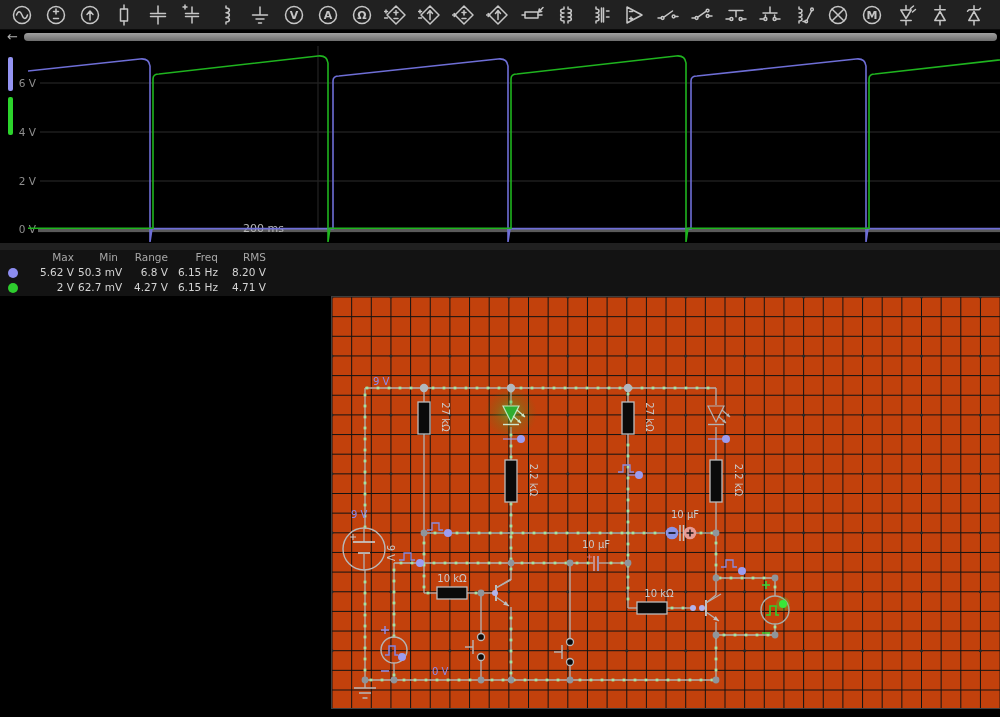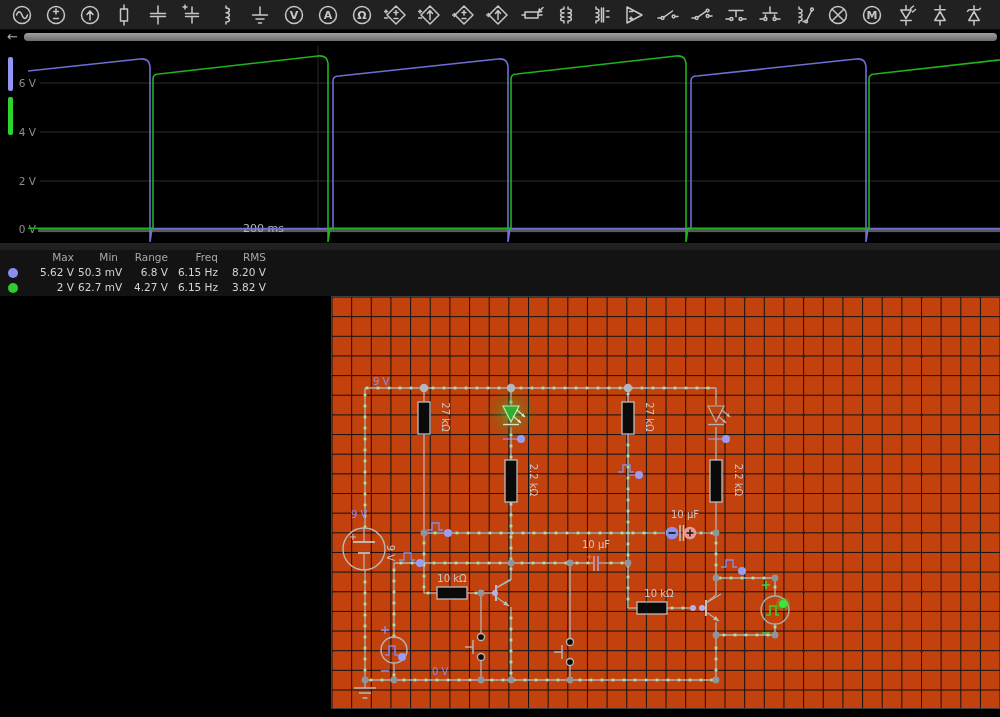--- a/index.html
+++ b/index.html
@@ -257,21 +257,21 @@
         <div class="cell ">6.8 V</div>
         <div class="cell ">6.15 Hz</div>
         <div class="cell ">8.20 V</div>
         <div class="cell dotcell">
           <span class="chdot" style="background: rgb(46, 204, 46);"></span>
         </div>
         <div class="cell ">2 V</div>
         <div class="cell ">62.7 mV</div>
         <div class="cell ">4.27 V</div>
         <div class="cell ">6.15 Hz</div>
-        <div class="cell ">3.82 V</div>
+        <div class="cell ">4.71 V</div>
       </div>
   </div>
 
   <div id="canvas">
     <svg id="circ" width="708" height="411" viewBox="1 3 708 411">
         <defs>
           <radialGradient id="ledglow">
             <stop offset="0%" stop-color="rgba(70,220,70,0.55)"></stop>
             <stop offset="55%" stop-color="rgba(45,170,45,0.20)"></stop>
             <stop offset="100%" stop-color="rgba(30,140,30,0)"></stop>

